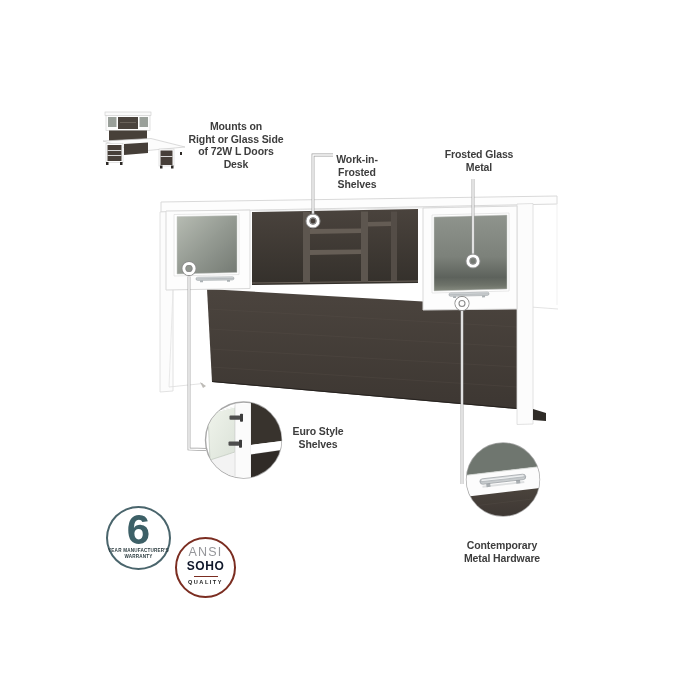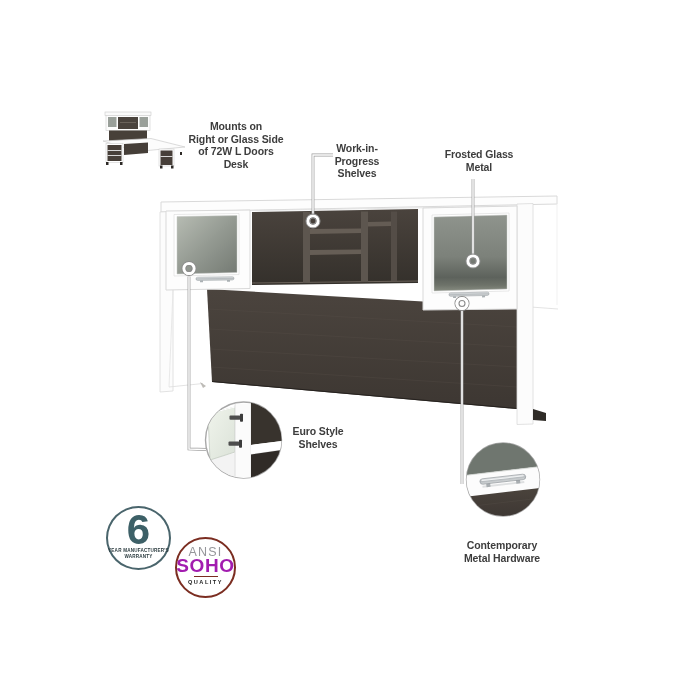--- a/index.html
+++ b/index.html
@@ -27,21 +27,21 @@
   .badge-warranty .tiny{
     font-size:4.6px;line-height:5.6px;font-weight:700;color:#2a3a3e;letter-spacing:0.2px;
   }
   .badge-ansi{
     left:175px;top:537px;width:61px;height:61px;border:2.8px solid #7b2d21;text-align:right;
   }
   .badge-ansi .ansi{
     font-size:12.5px;line-height:13px;font-weight:400;color:#95969a;letter-spacing:1.2px;margin-top:7px;
   }
   .badge-ansi .soho{
-    font-size:19px;line-height:14px;font-weight:700;color:#a21caf;letter-spacing:0.6px;
+    font-size:12px;line-height:14px;font-weight:700;color:#0f172a;letter-spacing:0.6px;
   }
   .badge-ansi .divider{
     width:24px;height:1.7px;background:#7b2d21;margin:2.5px auto 2px auto;
   }
   .badge-ansi .quality{
     font-size:5.6px;line-height:6px;font-weight:700;color:#1c1c1c;letter-spacing:1.5px;
   }
   .lead-under{stroke:#9b9b9b;stroke-width:2.8;fill:none;stroke-linecap:butt;}
   .lead-over{stroke:#ffffff;stroke-width:1.4;fill:none;stroke-linecap:butt;}
   .mark-outer,.mark-inner{fill:none;stroke:#8c8c8c;stroke-width:1.1;}
@@ -267,23 +267,23 @@
     </g>
   </svg>
 
   <div class="label" style="left:236px;top:120px;">
     <div>Mounts on</div>
     <div>Right or Glass Side</div>
     <div>of 72W L Doors</div>
     <div>Desk</div>
   </div>
 
-  <div class="label" style="left:357px;top:142px;">
+  <div class="label" style="left:357px;top:153px;">
     <div>Work-in-</div>
-    <div>Progress</div>
+    <div>Frosted</div>
     <div>Shelves</div>
   </div>
 
   <div class="label" style="left:479px;top:148px;text-align:center;">
     <div>Frosted Glass</div>
     <div>Metal</div>
   </div>
 
   <div class="label" style="left:310px;top:425px;margin-left:8px;">
     <div>Euro Style</div>

